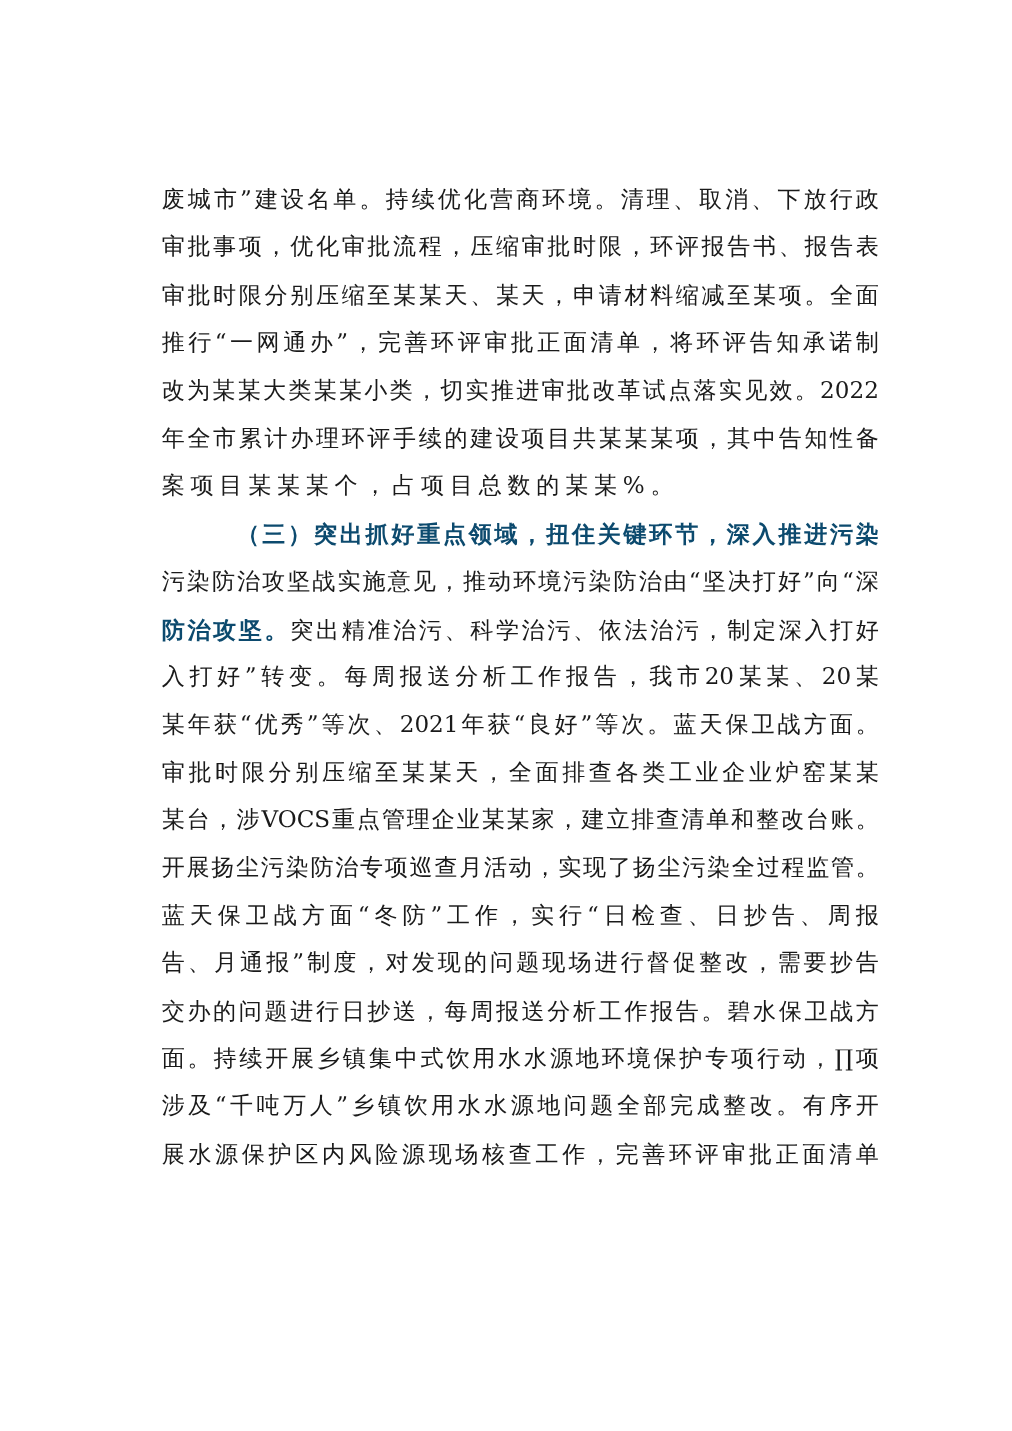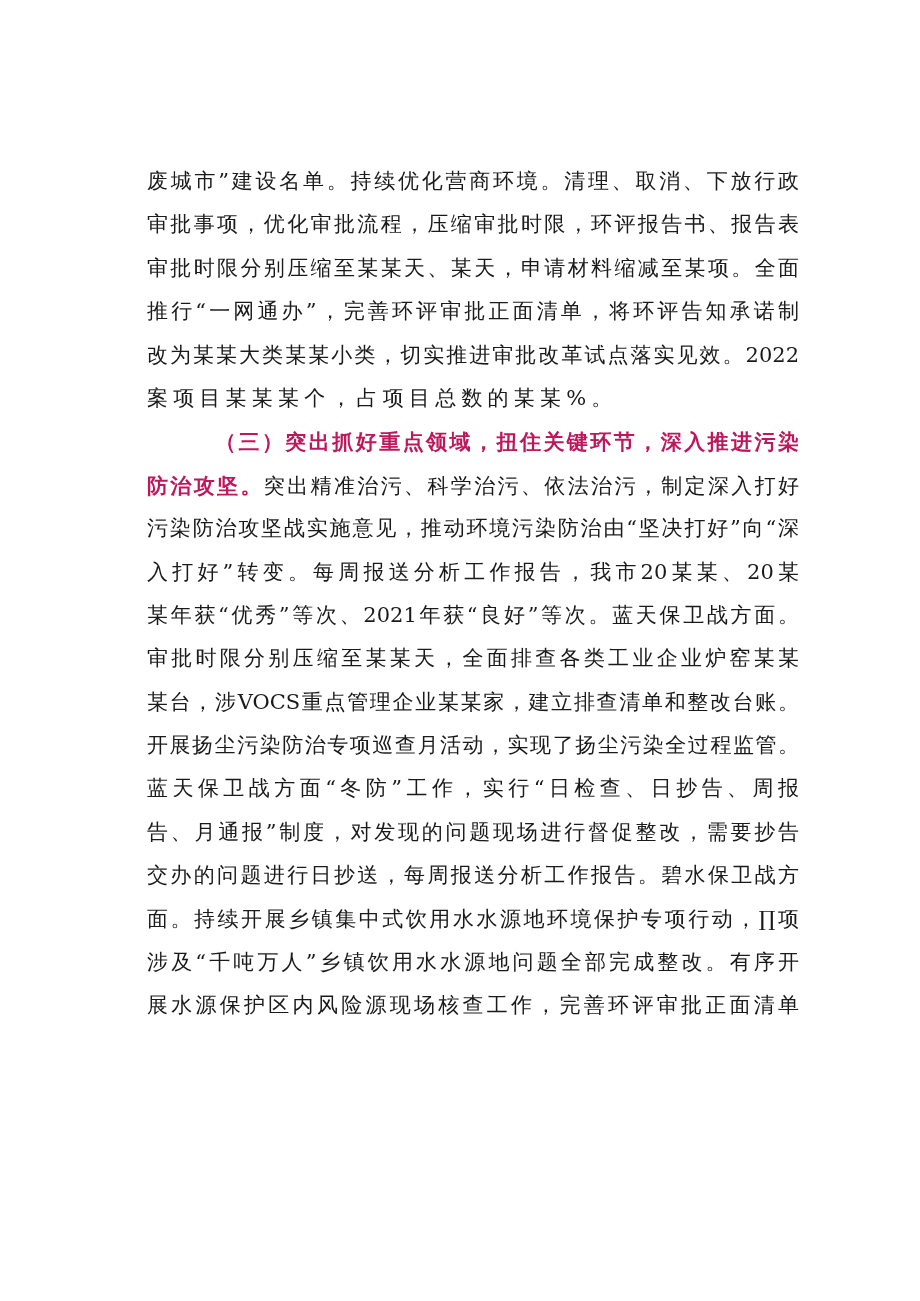--- a/index.html
+++ b/index.html
@@ -39,42 +39,43 @@
     }
     .line.last {
       text-align-last: left;
       letter-spacing: 5.2px;
     }
     .line.indent {
       padding-left: 68px;
     }
     .bold {
       font-weight: bold;
-      color: #be185d;
+      color: #0c4a6e;
     }
   </style>
 </head>
 <body>
 
 <div class="page">
   <div class="text-block">
 
     <div class="paragraph">
       <div class="line">废城市”建设名单。持续优化营商环境。清理、取消、下放行政</div>
       <div class="line">审批事项，优化审批流程，压缩审批时限，环评报告书、报告表</div>
       <div class="line">审批时限分别压缩至某某天、某天，申请材料缩减至某项。全面</div>
       <div class="line">推行“一网通办”，完善环评审批正面清单，将环评告知承诺制</div>
       <div class="line">改为某某大类某某小类，切实推进审批改革试点落实见效。2022</div>
+      <div class="line">年全市累计办理环评手续的建设项目共某某某项，其中告知性备</div>
       <div class="line last">案项目某某某个，占项目总数的某某%。</div>
     </div>
 
     <div class="paragraph">
       <div class="line indent bold">（三）突出抓好重点领域，扭住关键环节，深入推进污染</div>
+      <div class="line">污染防治攻坚战实施意见，推动环境污染防治由“坚决打好”向“深</div>
       <div class="line"><span class="bold">防治攻坚。</span><span>突出精准治污、科学治污、依法治污，制定深入打好</span></div>
-      <div class="line">污染防治攻坚战实施意见，推动环境污染防治由“坚决打好”向“深</div>
       <div class="line">入打好”转变。每周报送分析工作报告，我市20某某、20某</div>
       <div class="line">某年获“优秀”等次、2021年获“良好”等次。蓝天保卫战方面。</div>
       <div class="line">审批时限分别压缩至某某天，全面排查各类工业企业炉窑某某</div>
       <div class="line">某台，涉VOCS重点管理企业某某家，建立排查清单和整改台账。</div>
       <div class="line">开展扬尘污染防治专项巡查月活动，实现了扬尘污染全过程监管。</div>
       <div class="line">蓝天保卫战方面“冬防”工作，实行“日检查、日抄告、周报</div>
       <div class="line">告、月通报”制度，对发现的问题现场进行督促整改，需要抄告</div>
       <div class="line">交办的问题进行日抄送，每周报送分析工作报告。碧水保卫战方</div>
       <div class="line">面。持续开展乡镇集中式饮用水水源地环境保护专项行动，∏项</div>
       <div class="line">涉及“千吨万人”乡镇饮用水水源地问题全部完成整改。有序开</div>

